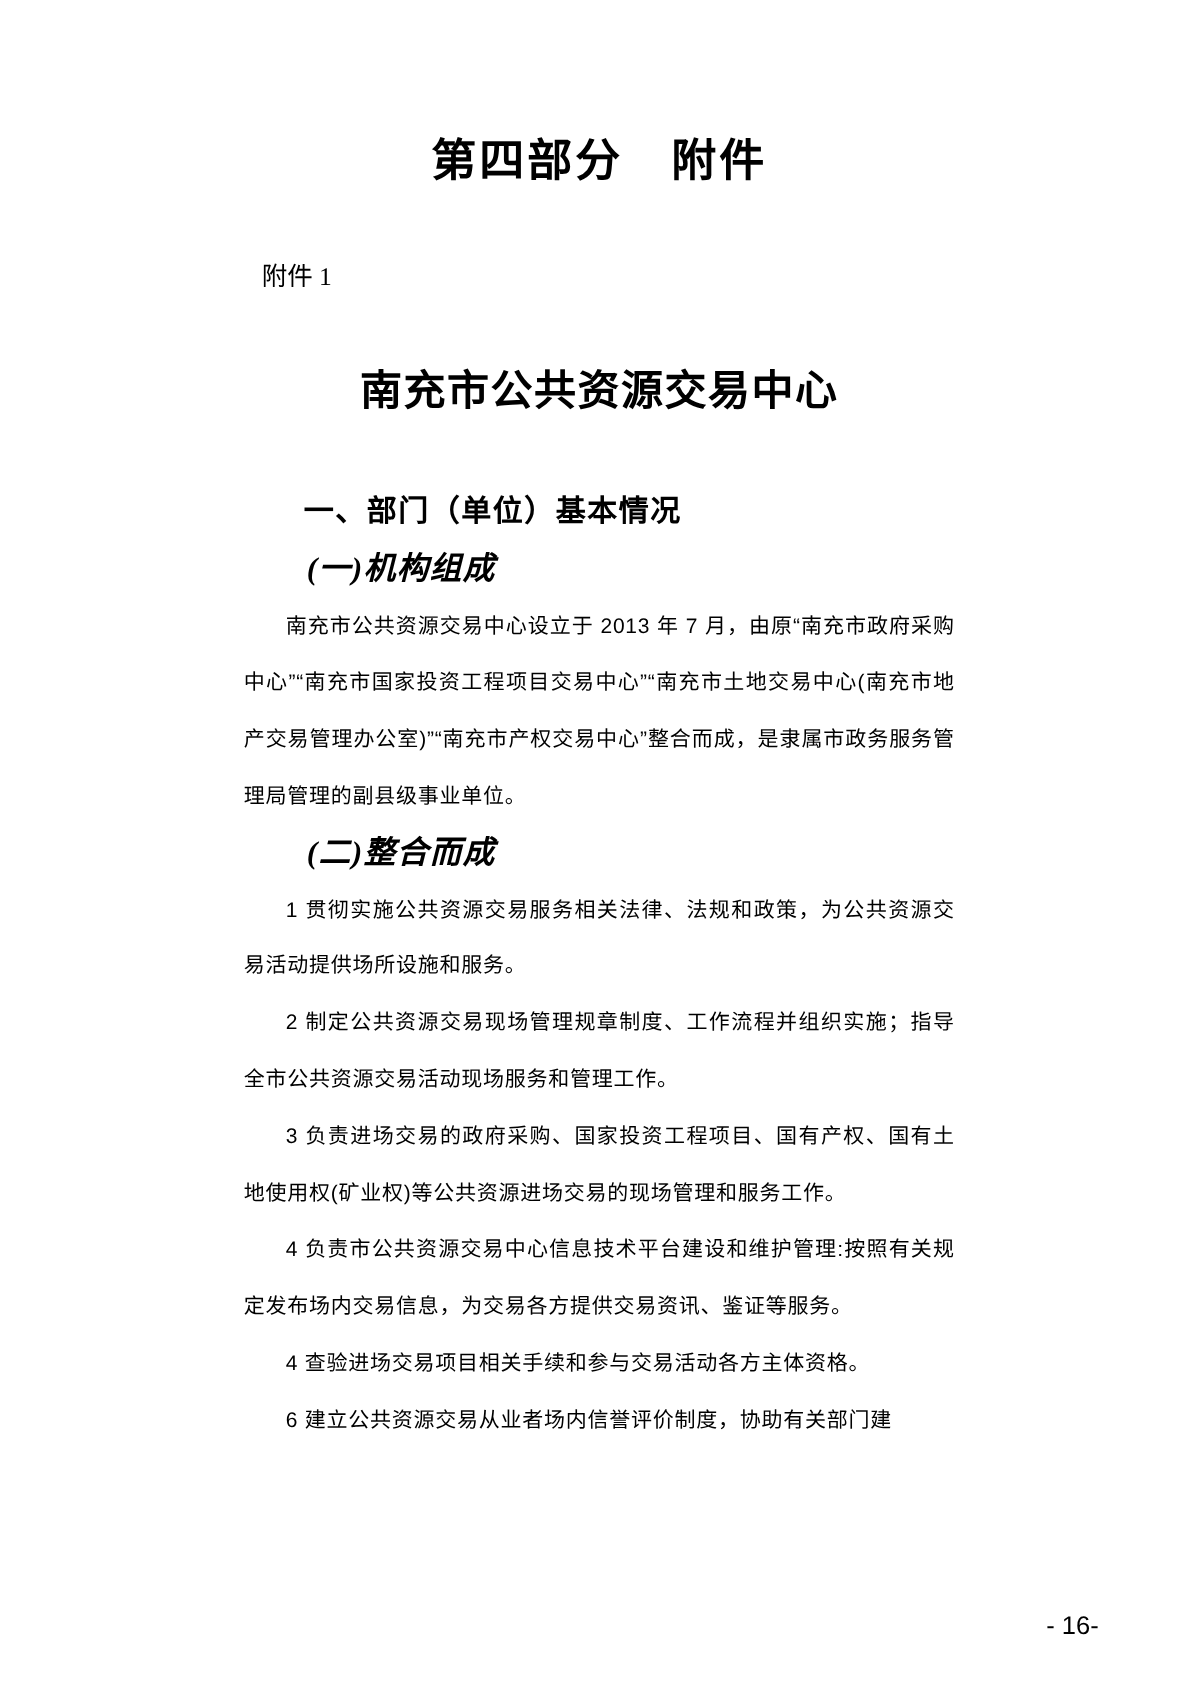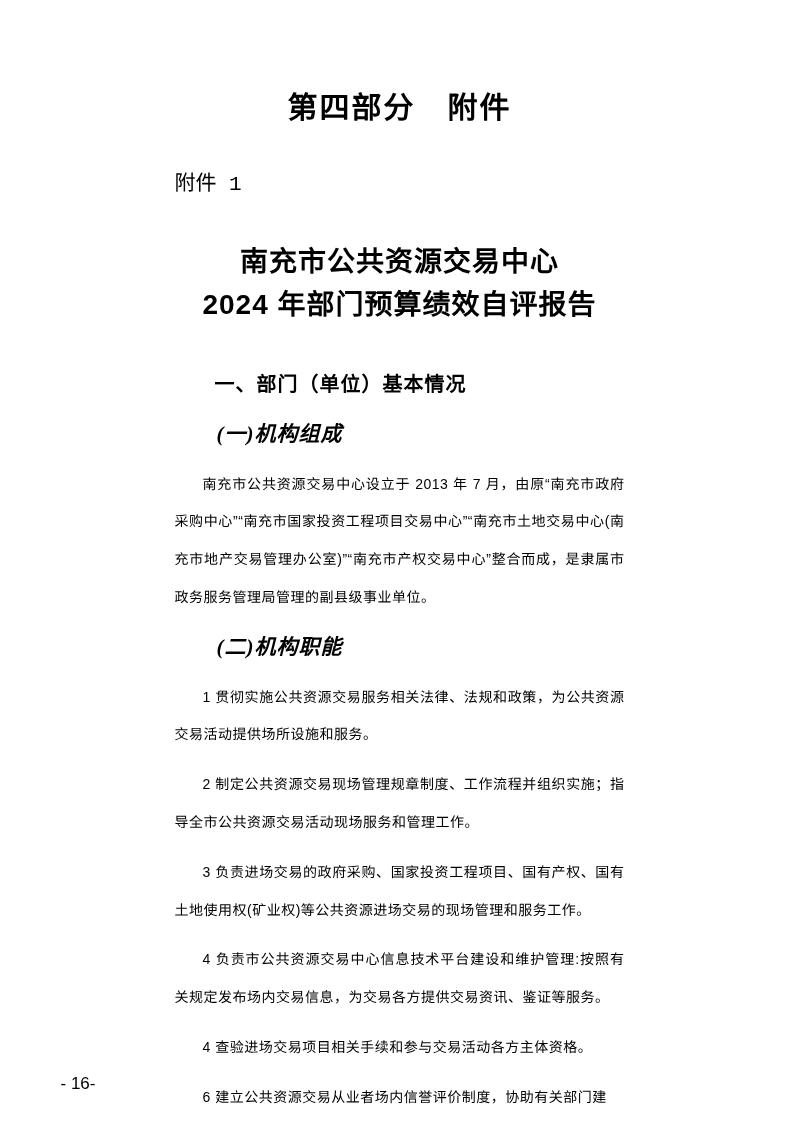--- a/index.html
+++ b/index.html
@@ -23,38 +23,38 @@
     margin: 90px 0 0 0;
     text-align: center;
     font-family: "Liberation Sans", "DejaVu Sans", sans-serif;
     font-weight: bold;
     font-size: 30px;
     line-height: 36px;
     letter-spacing: 2px;
   }
   .attachment-label {
     margin: 46px 0 0 12px;
-    font-size: 21px;
+    font-size: 17px;
     line-height: 26px;
-    font-family: Liberation Mono, monospace;
+    font-family: Liberation Serif, serif;
   }
   .doc-title {
     margin: 42px 0 0 0;
     text-align: center;
-    font-family: Liberation Sans, sans-serif;
+    font-family: Liberation Serif, serif;
     font-weight: bold;
     font-size: 28px;
     line-height: 43px;
     letter-spacing: 1px;
   }
   .body-flow {
     margin-top: 40px;
   }
   .body-flow > * {
-    margin: 12px;
+    margin: 0;
     padding: 0;
     line-height: 37.8px;
     text-indent: 2em;
   }
   .h-one {
     font-family: "Liberation Sans", "DejaVu Sans", sans-serif;
     font-weight: bold;
     font-size: 20px;
     letter-spacing: 1px;
   }
@@ -69,45 +69,44 @@
     font-family: Liberation Sans, sans-serif;
     font-size: 14px;
     text-align: justify;
     letter-spacing: 0.5px;
   }
   .footer {
     position: absolute;
     left: 0;
     right: 0;
     bottom: 28px;
-    text-align: left;
+    text-align: right;
     font-family: "Liberation Sans", "DejaVu Sans", sans-serif;
     font-size: 17px;
     line-height: 20px;
   }
 </style>
 </head>
 <body>
 
 <div class="page">
 
   <h1 class="section-title">第四部分　附件</h1>
 
   <div class="attachment-label">附件 1</div>
 
   <div class="doc-title">
     <div>南充市公共资源交易中心</div>
-    <div>2024 年部门预算绩效自评报告</div>
   </div>
 
   <div class="body-flow">
     <h2 class="h-one">一、部门（单位）基本情况</h2>
     <h3 class="h-two">(一)机构组成</h3>
     <p class="para">南充市公共资源交易中心设立于 2013 年 7 月，由原“南充市政府采购中心”“南充市国家投资工程项目交易中心”“南充市土地交易中心(南充市地产交易管理办公室)”“南充市产权交易中心”整合而成，是隶属市政务服务管理局管理的副县级事业单位。</p>
-    <h3 class="h-two">(二)机构职能</h3>
+    <h3 class="h-two">(二)整合而成</h3>
     <p class="para">1 贯彻实施公共资源交易服务相关法律、法规和政策，为公共资源交易活动提供场所设施和服务。</p>
     <p class="para">2 制定公共资源交易现场管理规章制度、工作流程并组织实施；指导全市公共资源交易活动现场服务和管理工作。</p>
     <p class="para">3 负责进场交易的政府采购、国家投资工程项目、国有产权、国有土地使用权(矿业权)等公共资源进场交易的现场管理和服务工作。</p>
     <p class="para">4 负责市公共资源交易中心信息技术平台建设和维护管理:按照有关规定发布场内交易信息，为交易各方提供交易资讯、鉴证等服务。</p>
     <p class="para">4 查验进场交易项目相关手续和参与交易活动各方主体资格。</p>
     <p class="para">6 建立公共资源交易从业者场内信誉评价制度，协助有关部门建</p>
   </div>
 
   <div class="footer">- 16-</div>
 

